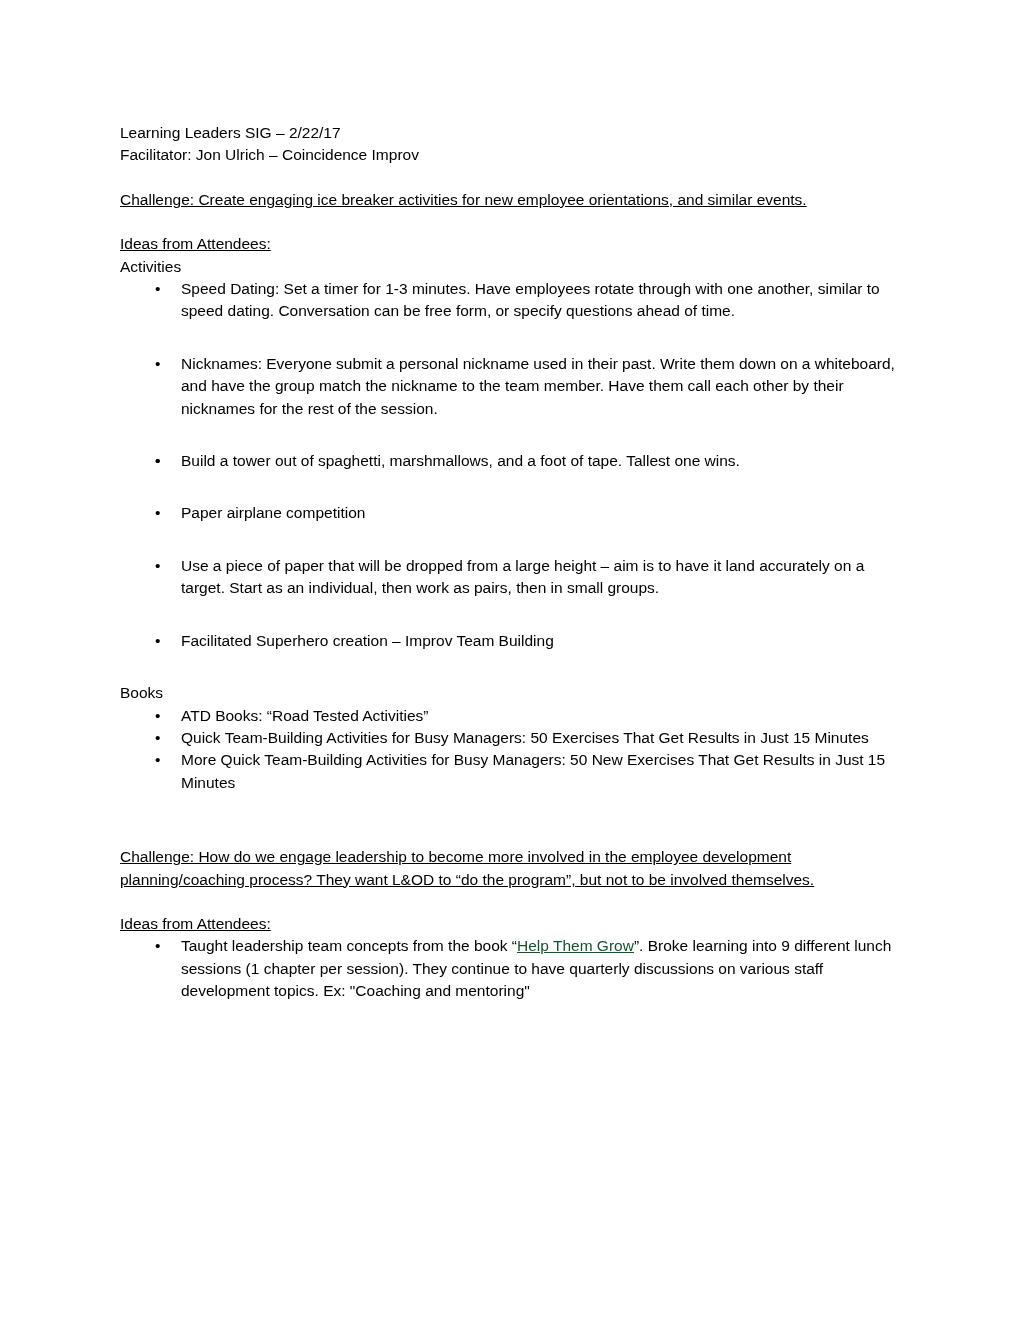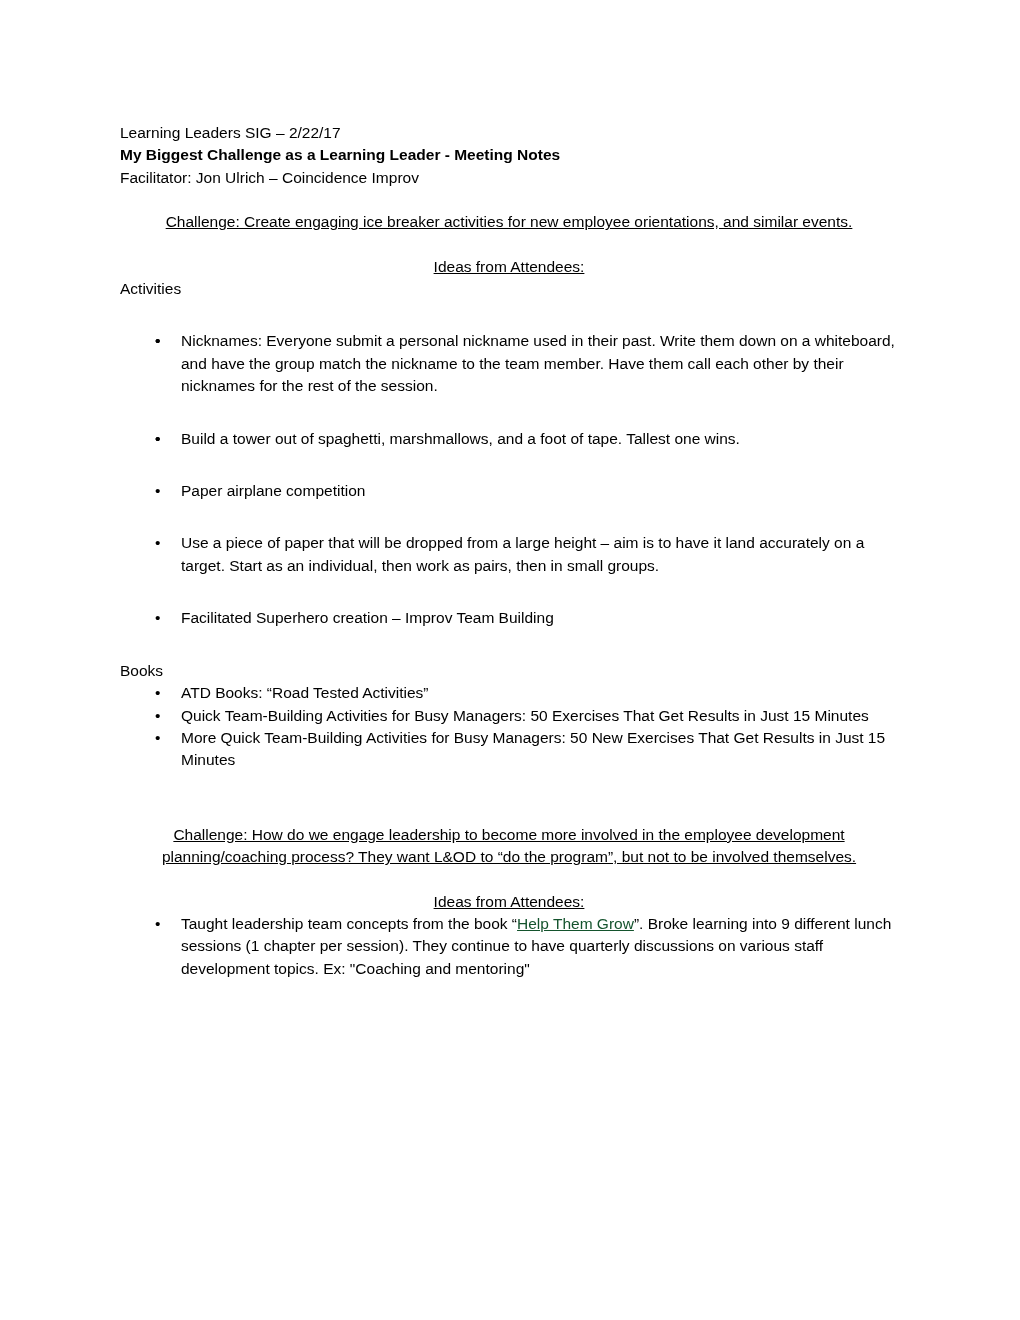--- a/index.html
+++ b/index.html
@@ -11,21 +11,21 @@
     background: #ffffff;
     padding: 122px 122px 0 120px;
     font-family: "Liberation Sans", sans-serif;
     font-size: 15.5px;
     line-height: 22.4px;
     color: #000000;
     overflow: hidden;
   }
   p { margin: 0; }
   .bold { font-weight: bold; }
-  .underline { text-decoration: underline; text-align: center; }
+  .underline { text-decoration: underline; }
   .gap { height: 22px; }
   .gap-lg { height: 52px; }
   .li {
     position: relative;
     padding-left: 61px;
   }
   .li .bullet {
     position: absolute;
     left: 35px;
     top: 0;
@@ -37,36 +37,36 @@
     text-decoration: underline;
     cursor: pointer;
   }
 </style>
 </head>
 <body>
 
 <div class="page">
 
   <p>Learning Leaders SIG – 2/22/17</p>
-  <p class="bold">My Biggest Challenge as a Learning Leader - Meeting Notes</p>
   <p>Facilitator: Jon Ulrich – Coincidence Improv</p>
 
   <div class="gap"></div>
 
   <p class="underline">Challenge: Create engaging ice breaker activities for new employee orientations, and similar events.</p>
 
   <div class="gap"></div>
 
   <p class="underline">Ideas from Attendees:</p>
   <p>Activities</p>
 
   <div class="list">
 
       <div class="li spaced">
         <span class="bullet"></span>
+        <span class="li-text">Speed Dating: Set a timer for 1-3 minutes. Have employees rotate through with one another, similar to speed dating. Conversation can be free form, or specify questions ahead of time.</span>
       </div>
 
       <div class="li spaced">
         <span class="bullet"></span>
         <span class="li-text">Nicknames: Everyone submit a personal nickname used in their past. Write them down on a whiteboard, and have the group match the nickname to the team member. Have them call each other by their nicknames for the rest of the session.</span>
       </div>
 
       <div class="li spaced">
         <span class="bullet"></span>
       </div>

